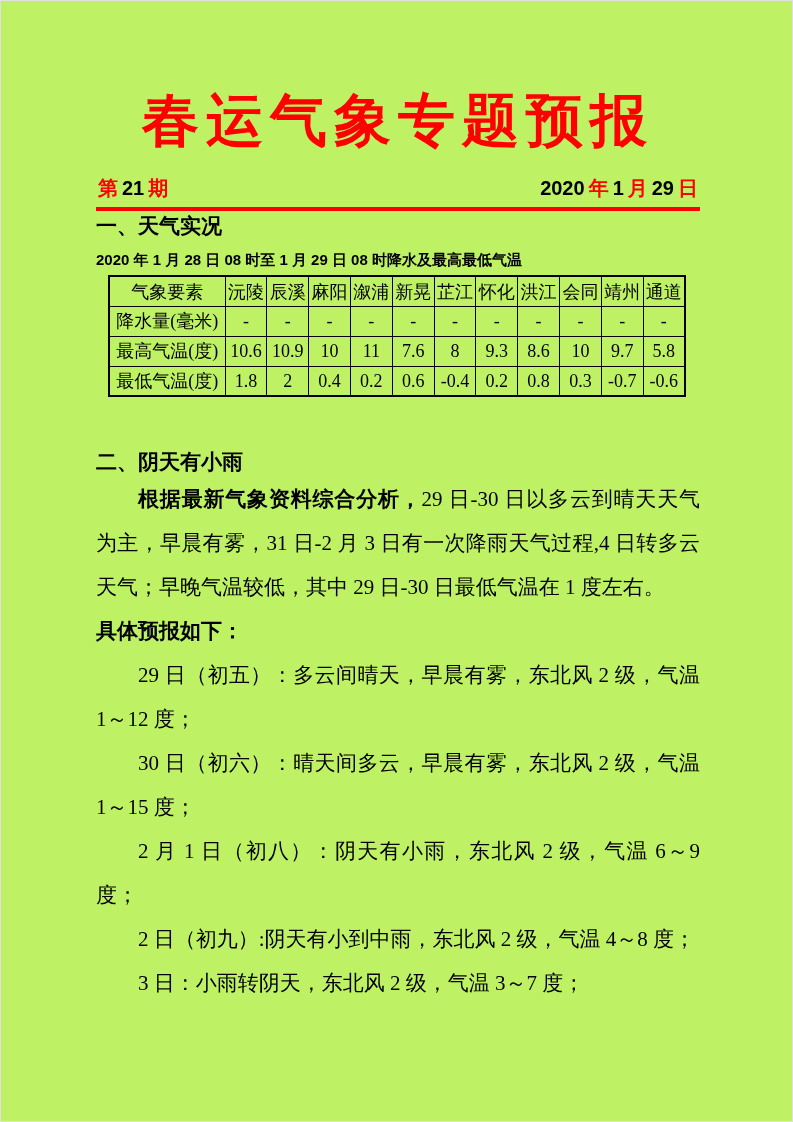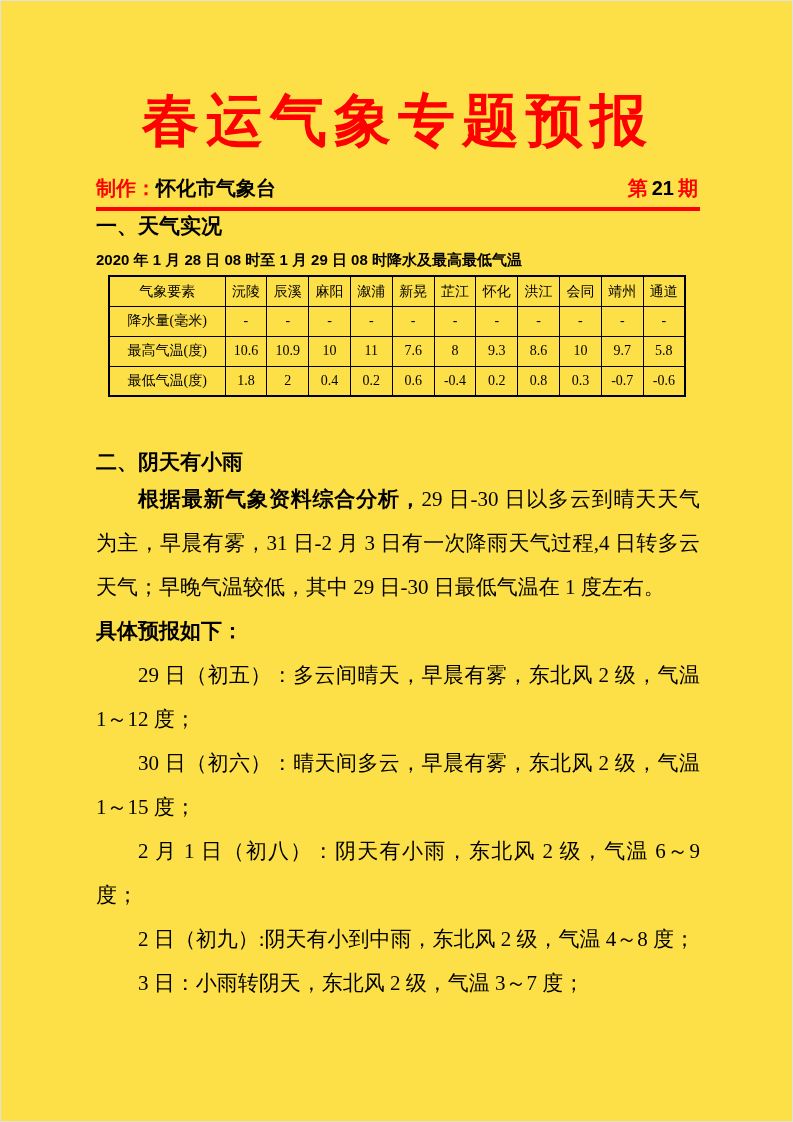--- a/index.html
+++ b/index.html
@@ -1,21 +1,21 @@
 <!DOCTYPE html>
 <html><head>
 <meta charset="utf-8">
 <style>
   * { margin: 0; padding: 0; box-sizing: border-box; }
   html, body { background: #fff; }
   .page {
     position: relative;
     width: 793px;
     height: 1122px;
-    background: #fde047;
+    background: #bef264;
     border: 1px solid #e0e0e0;
     padding: 0 92px 0 95px;
     overflow: hidden;
     font-family: "Liberation Serif", "DejaVu Serif", serif;
     color: #000;
   }
   .doc-title {
     margin-top: 86px;
     text-align: center;
     color: #ff0000;
@@ -60,21 +60,21 @@
     width: 578px;
     border-collapse: collapse;
     border: 2px solid #000;
     table-layout: fixed;
   }
   table.weather td {
     border: 1px solid #000;
     height: 30px;
     text-align: center;
     vertical-align: middle;
-    font-size: 14px;
+    font-size: 18px;
     font-family: "Liberation Serif", "DejaVu Serif", serif;
     padding: 0 1px;
   }
   table.weather col.label-col { width: 116px; }
   .section2-heading { margin-top: 50px; }
   .body-para {
     font-size: 21px;
     line-height: 44px;
     text-align: justify;
     font-family: "Liberation Serif", "DejaVu Serif", serif;
@@ -86,25 +86,25 @@
   }
 </style>
 </head>
 <body>
 
 <div class="page">
 
   <h1 class="doc-title">春运气象专题预报</h1>
 
   <div class="meta-row">
-    <div class="meta-producer">
-      <span class="red">制作：</span><span>怀化市气象台</span>
-    </div>
     <div class="meta-issue">
       <span class="red">第</span><span>21</span><span class="red">期</span>
+    </div>
+    <div class="meta-date">
+      <span>2020</span><span class="red">年</span><span>1</span><span class="red">月</span><span>29</span><span class="red">日</span>
     </div>
   </div>
 
   <div class="red-rule"></div>
 
   <h2 class="section-heading">一、天气实况</h2>
 
   <div class="table-title">2020 年 1 月 28 日 08 时至 1 月 29 日 08 时降水及最高最低气温</div>
 
   <table class="weather">

